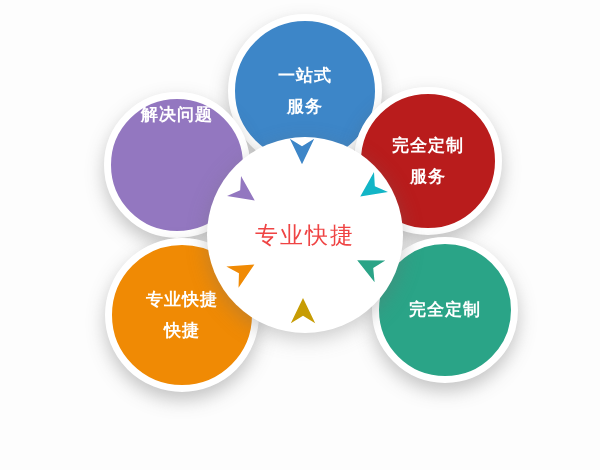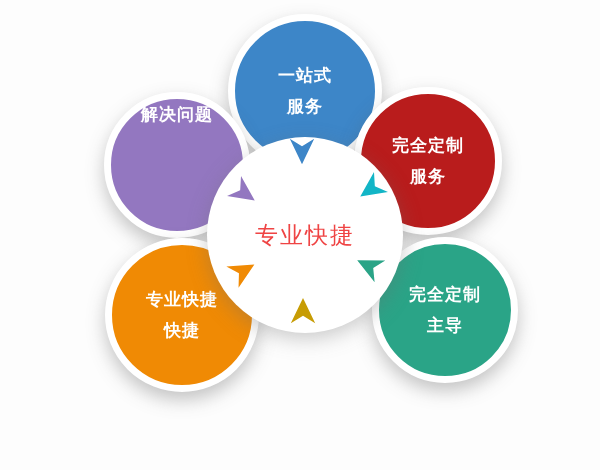--- a/index.html
+++ b/index.html
@@ -92,21 +92,20 @@
     <span class="line">服务</span>
   </div>
 
   <div class="node node-bottom-left" style="background-color: rgb(240, 138, 4);">
     <span class="line">专业快捷</span>
     <span class="line">快捷</span>
   </div>
 
   <div class="node node-bottom-right" style="background-color: rgb(42, 164, 135);">
     <span class="line">完全定制</span>
-    <span class="line">主导</span>
   </div>
 
 
   <div class="center-circle">
     <span class="center-label">专业快捷</span>
   </div>
 
   <div class="arrow arrow-top">
     <svg viewBox="0 0 32 32">
         <polygon points="3,3 30,16 3,29 11,16" fill="#3d86c8"></polygon>

